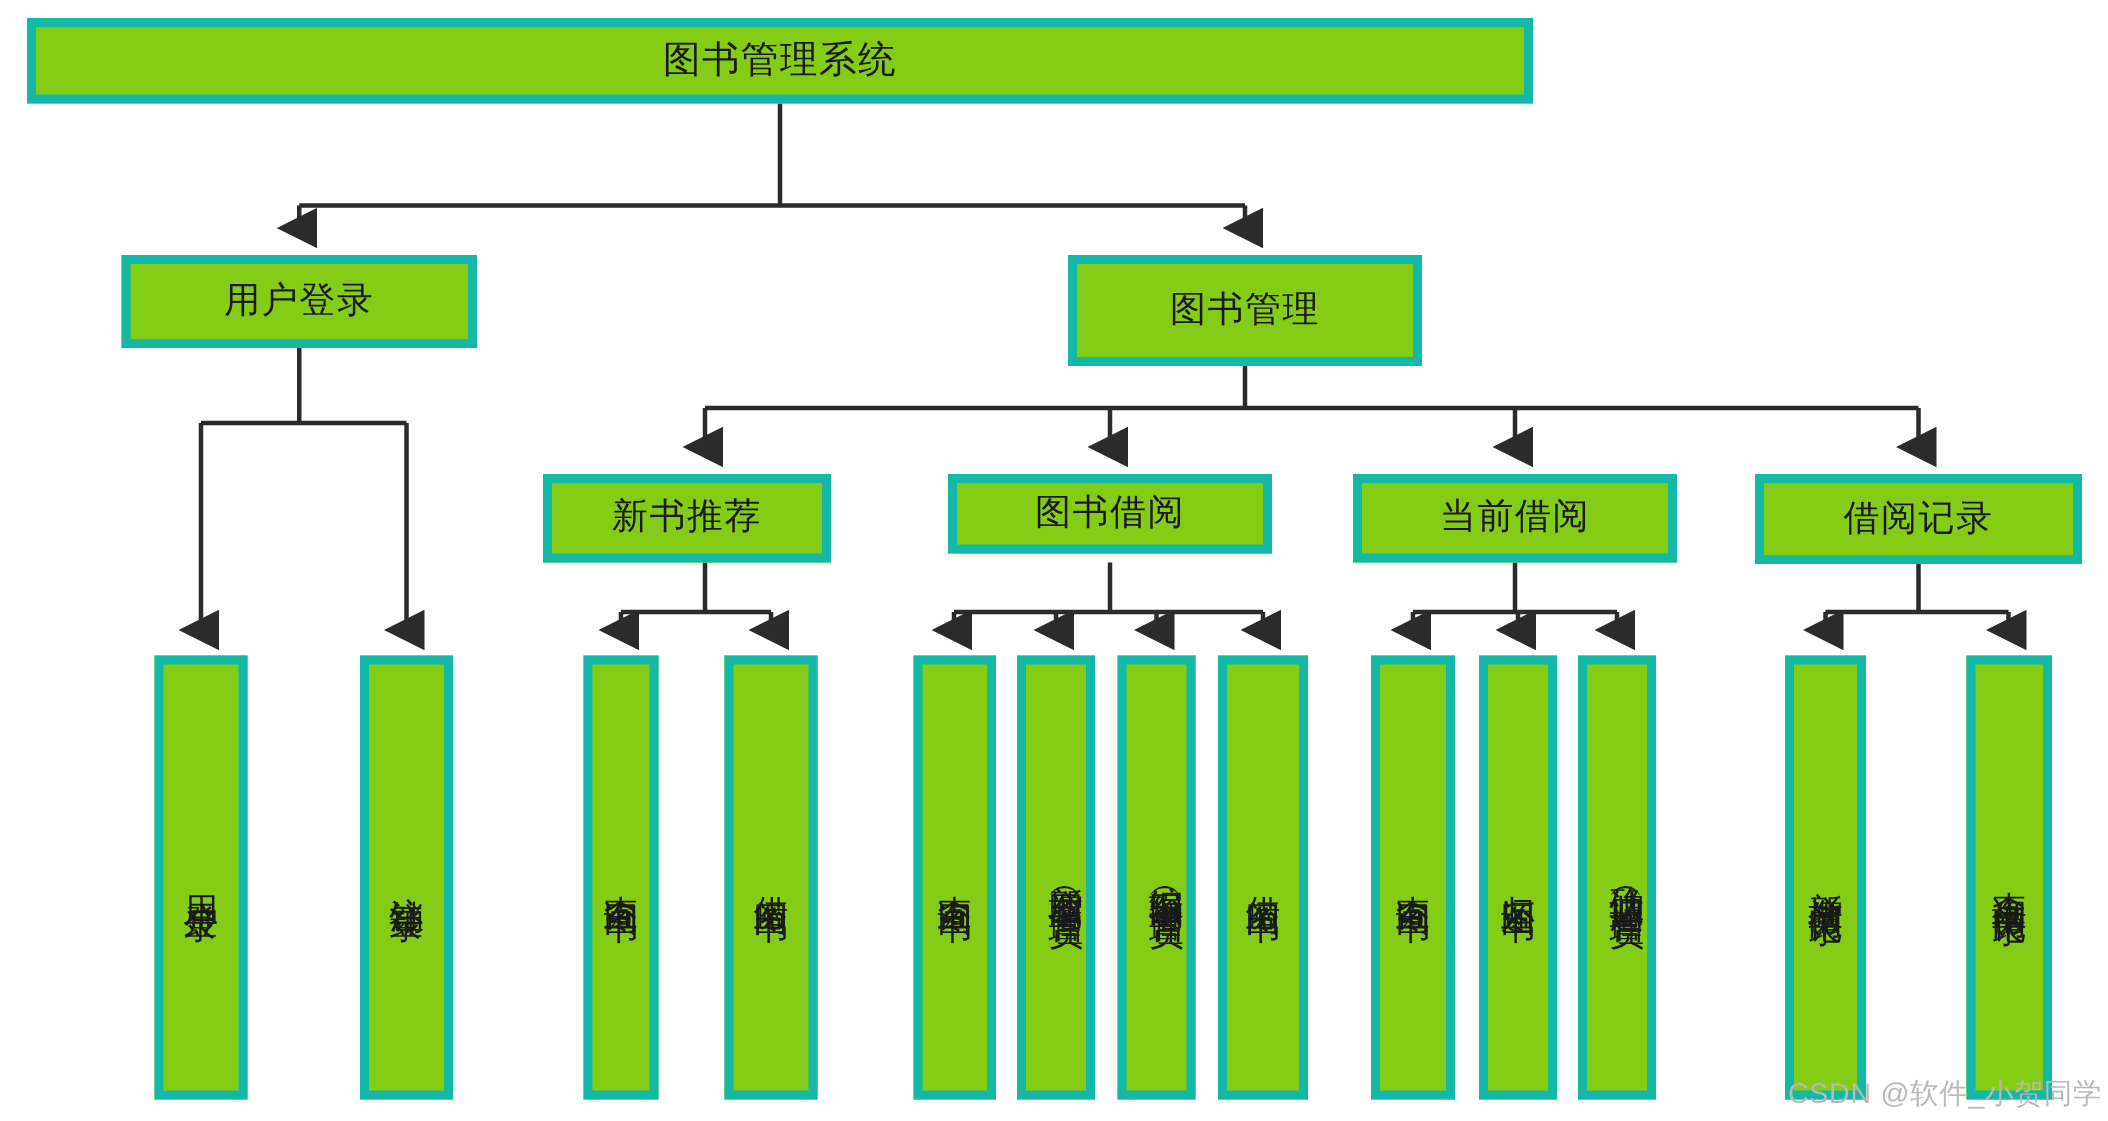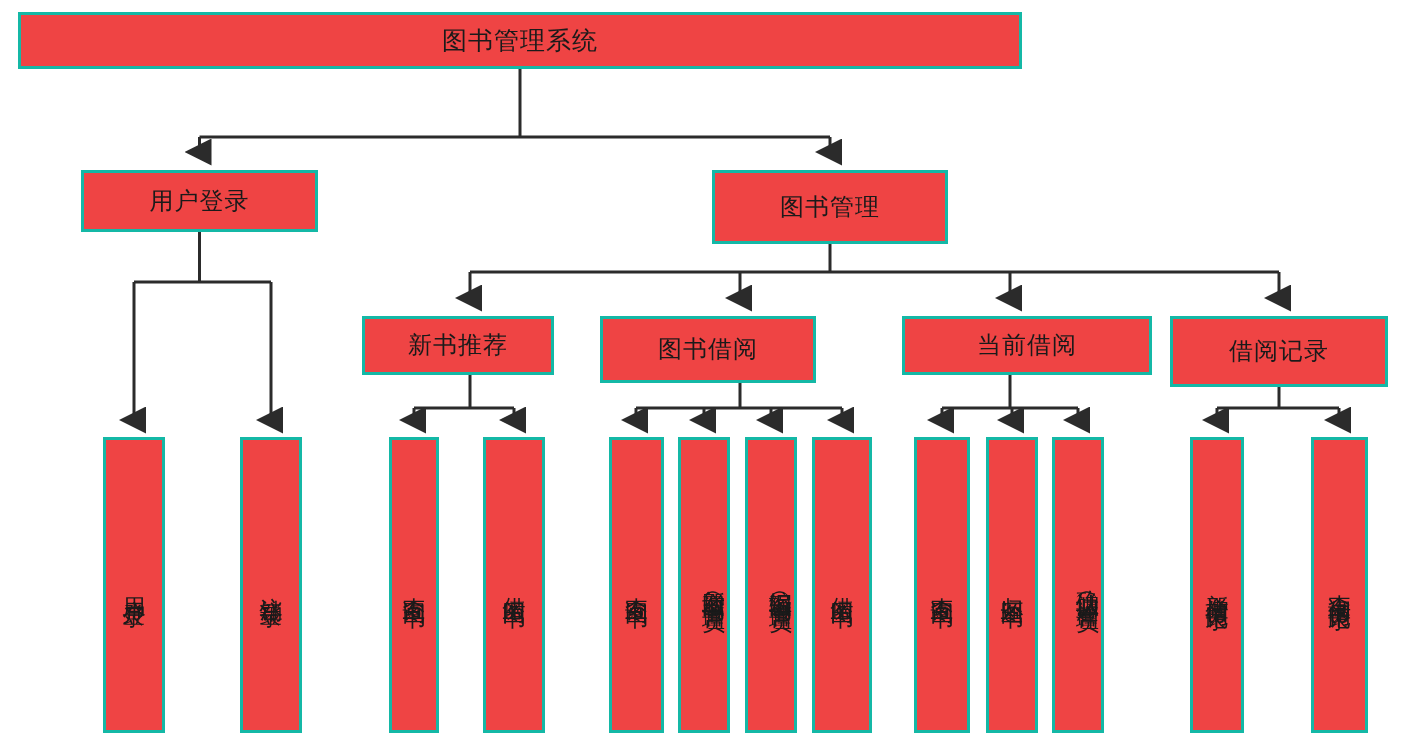--- a/index.html
+++ b/index.html
@@ -22,22 +22,22 @@
     position: absolute;
     left: 0;
     top: 0;
     width: 1405px;
     height: 747px;
     pointer-events: none;
   }
   .node {
     position: absolute;
     box-sizing: border-box;
-    border: 3px solid #14b8a6;
-    background: #ef4444;
+    border: 6px solid #14b8a6;
+    background: #84cc16;
     display: flex;
     align-items: center;
     justify-content: center;
     color: #1a1a1a;
     line-height: 1.18;
     text-align: center;
     z-index: 2;
   }
   .node.h {
     font-size: 24px;
@@ -133,27 +133,27 @@
   <div class="node h" id="node-l2-0" style="left: 81px; top: 170px; width: 237px; height: 62px;">
     <span>用户登录</span>
   </div>
   <div class="node h" id="node-l2-1" style="left: 712px; top: 170px; width: 236px; height: 74px;">
     <span>图书管理</span>
   </div>
 
   <div class="node h" id="node-l3-0" style="left: 362px; top: 316px; width: 192px; height: 59px;">
     <span>新书推荐</span>
   </div>
-  <div class="node h" id="node-l3-1" style="left: 600px; top: 316px; width: 216px; height: 67px;">
+  <div class="node h" id="node-l3-1" style="left: 632px; top: 316px; width: 216px; height: 53px;">
     <span>图书借阅</span>
   </div>
-  <div class="node h" id="node-l3-2" style="left: 902px; top: 316px; width: 250px; height: 59px;">
+  <div class="node h" id="node-l3-2" style="left: 902px; top: 316px; width: 216px; height: 59px;">
     <span>当前借阅</span>
   </div>
-  <div class="node h" id="node-l3-3" style="left: 1170px; top: 316px; width: 218px; height: 71px;">
+  <div class="node h" id="node-l3-3" style="left: 1170px; top: 316px; width: 218px; height: 60px;">
     <span>借阅记录</span>
   </div>
 
   <div class="node v" id="leaf-0" style="left: 103px; top: 437px; width: 62px; height: 296px;">
     <span class="label">用户登录</span>
   </div>
   <div class="node v" id="leaf-1" style="left: 240px; top: 437px; width: 62px; height: 296px;">
     <span class="label">注销登录</span>
   </div>
   <div class="node v" id="leaf-2" style="left: 389px; top: 437px; width: 50px; height: 296px;">
@@ -183,14 +183,15 @@
   <div class="node v toptext" id="leaf-10" style="left: 1052px; top: 437px; width: 52px; height: 296px;">
     <span class="label">确认归还（管理员）</span>
   </div>
   <div class="node v" id="leaf-11" style="left: 1190px; top: 437px; width: 54px; height: 296px;">
     <span class="label">新增借阅记录</span>
   </div>
   <div class="node v" id="leaf-12" style="left: 1311px; top: 437px; width: 57px; height: 296px;">
     <span class="label">查询借阅记录</span>
   </div>
 
+  <div class="watermark" style="left: 1192px; top: 716px;">CSDN @软件_小贺同学</div>
 
 </div>
 
 </body></html>

